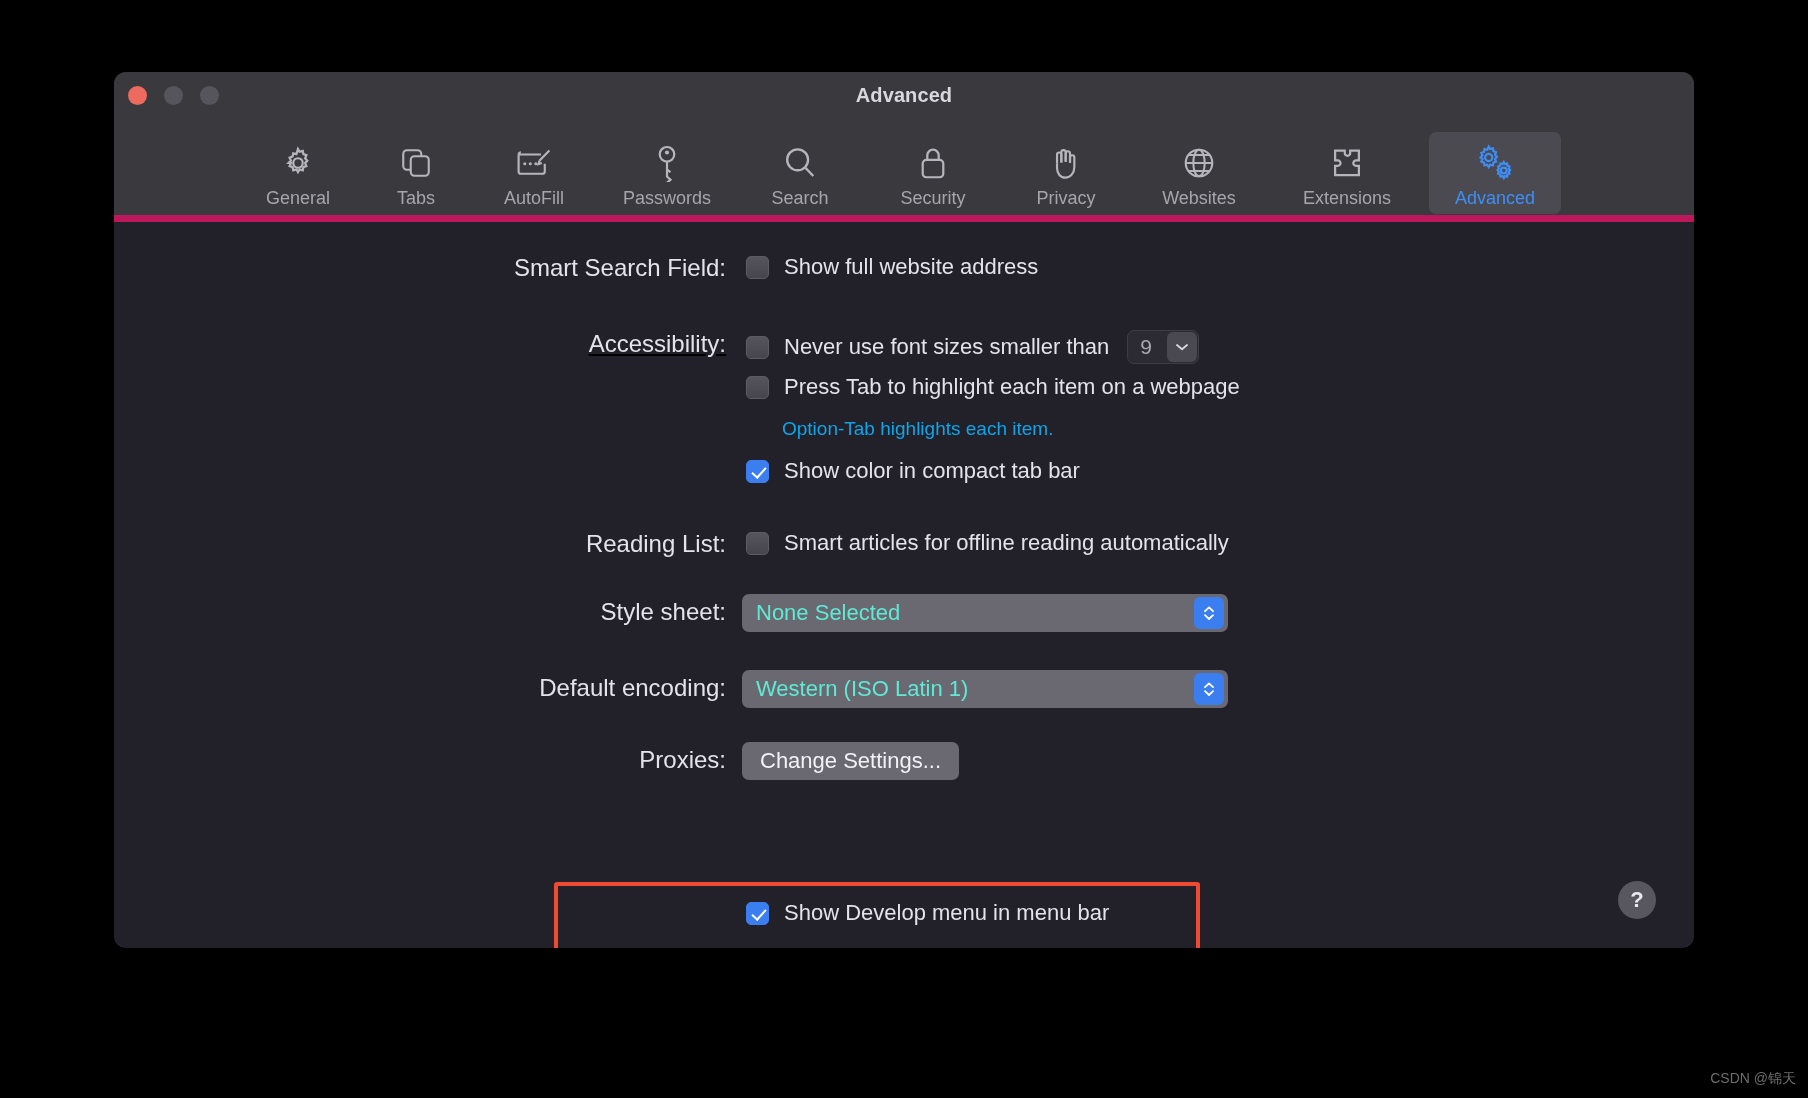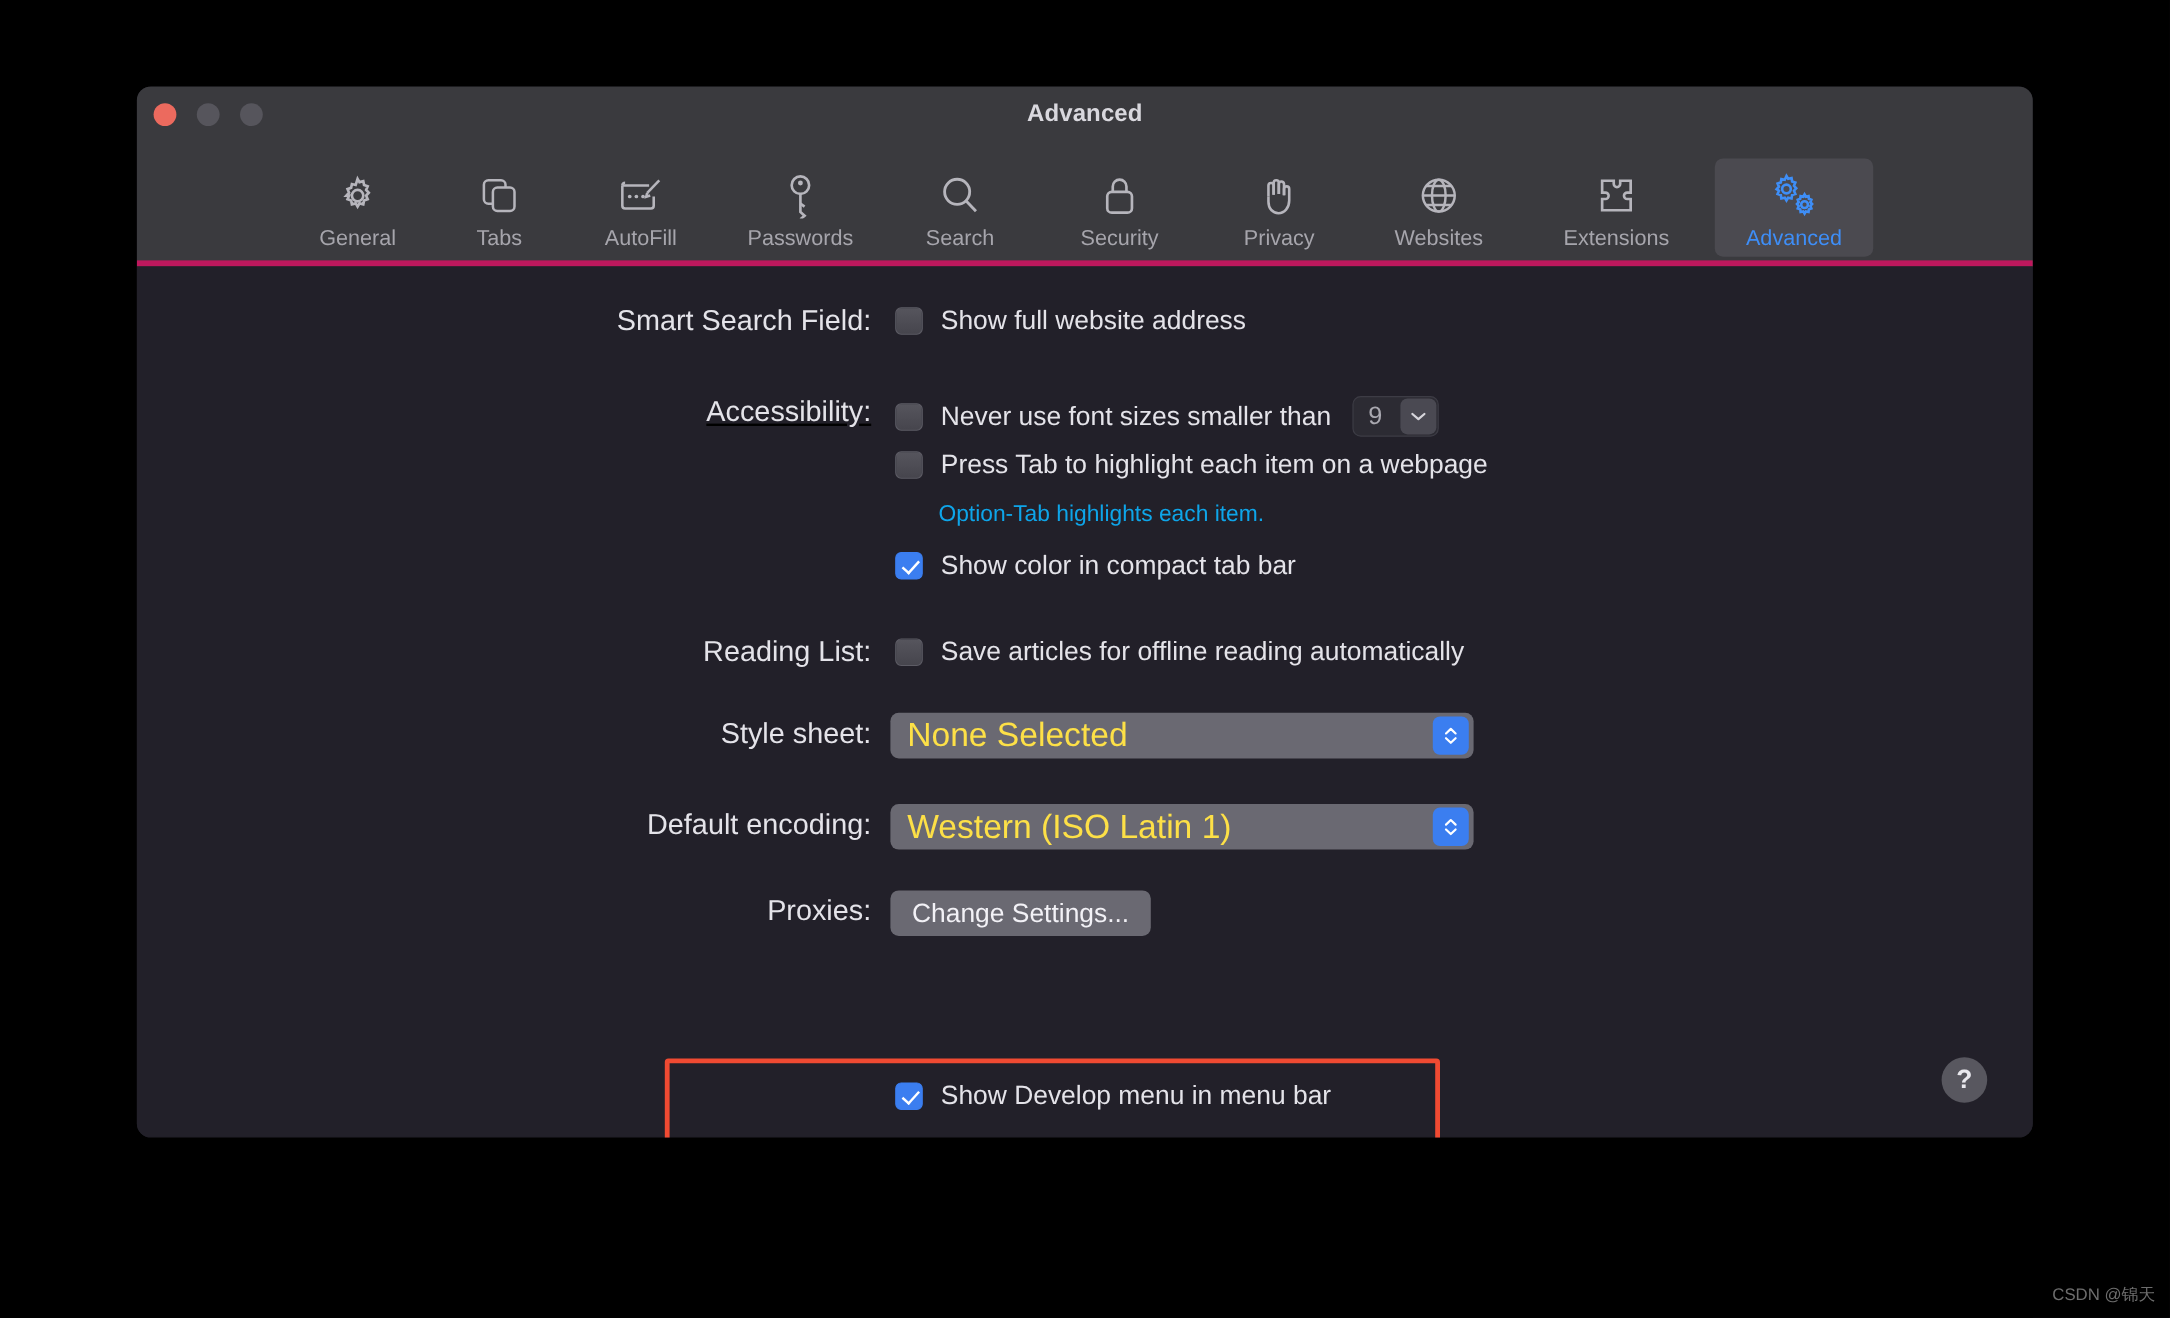--- a/index.html
+++ b/index.html
@@ -43,21 +43,21 @@
     text-align:center;
     font-size:20px; font-weight:bold;
     color:#d9d8de;
     letter-spacing:0.1px;
   }
 
   
   .toolbar {
     height:92px;
     background:#3a3a3e;
-    border-bottom:5px solid #be185d;
+    border-bottom:7px solid #be185d;
     display:flex;
     align-items:flex-start;
     justify-content:center;
     gap:16px;
     padding-top:2px;
   }
   .tab {
     width:102px; height:82px;
     display:flex; flex-direction:column;
     align-items:center; justify-content:flex-start;
@@ -153,21 +153,21 @@
   
   .popup {
     display:flex; align-items:center;
     justify-content:space-between;
     background:#6a6972;
     border-radius:7px;
     height:38px;
     width:486px;
     padding-left:14px; padding-right:4px;
   }
-  .popup .pval { font-size:28px; color:#fde047; white-space:nowrap; }
+  .popup .pval { font-size:22px; color:#5eead4; white-space:nowrap; }
   .popup .pchev {
     width:30px; height:32px;
     border-radius:6px;
     background:#3b7ef0;
     display:flex; align-items:center; justify-content:center;
     flex:none;
   }
 
   
   .pushbtn {
@@ -378,21 +378,21 @@
       <div class="row" style="left:0; top:308px; width:612px; justify-content:flex-end;">
         <div class="rlabel">Reading List:</div>
       </div>
 
       <div class="row" style="left:632px; top:236px;">
         <div class="cb checked"></div>
         <div class="cbtext">Show color in compact tab bar</div>
       </div>
       <div class="row" style="left:632px; top:308px;">
         <div class="cb"></div>
-        <div class="cbtext">Save articles for offline reading automatically</div>
+        <div class="cbtext">Smart articles for offline reading automatically</div>
       </div>
 
       <div class="row" style="left:0; top:376px; width:612px; justify-content:flex-end;">
         <div class="rlabel">Style sheet:</div>
       </div>
       <div class="row" style="left:628px; top:372px;">
         <div class="popup">
           <div class="pval">None Selected</div>
           <div class="pchev">
             <svg width="14" height="20" viewBox="0 0 14 20" fill="none" stroke="#ffffff" stroke-width="1.8" stroke-linecap="round" stroke-linejoin="round">

